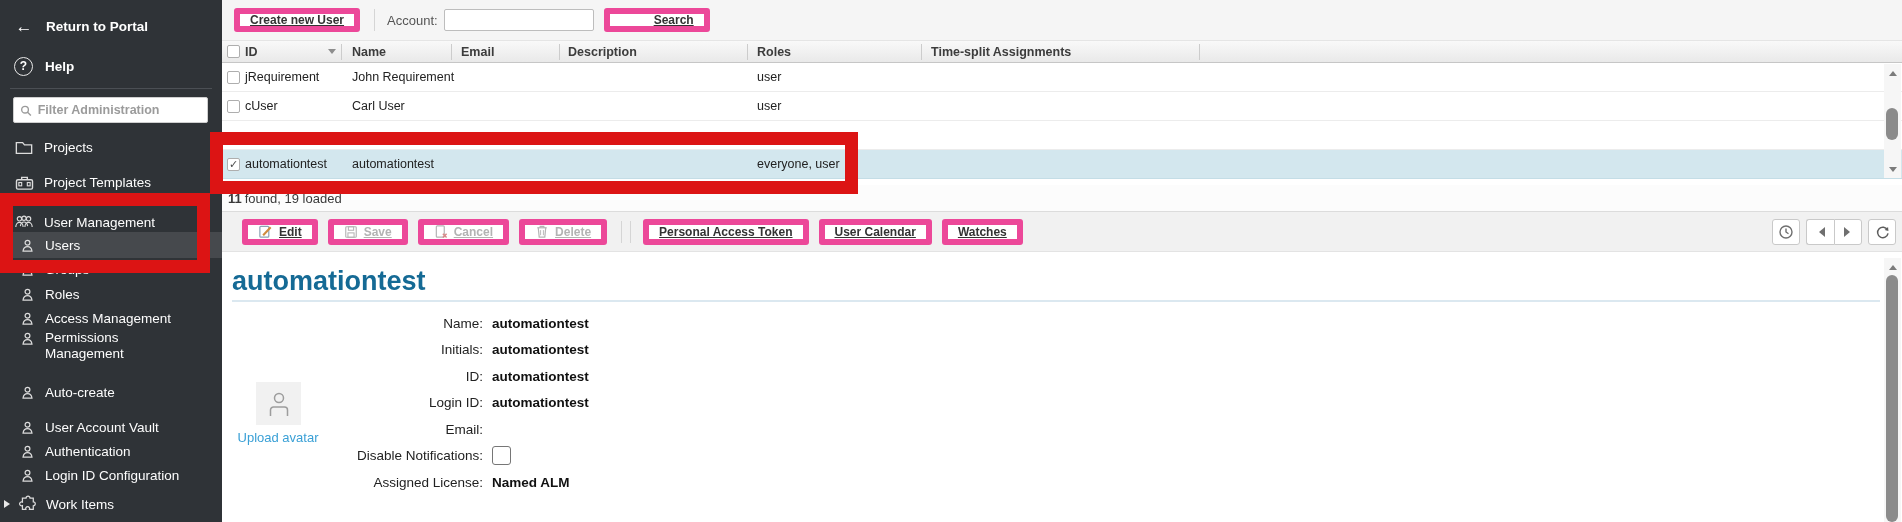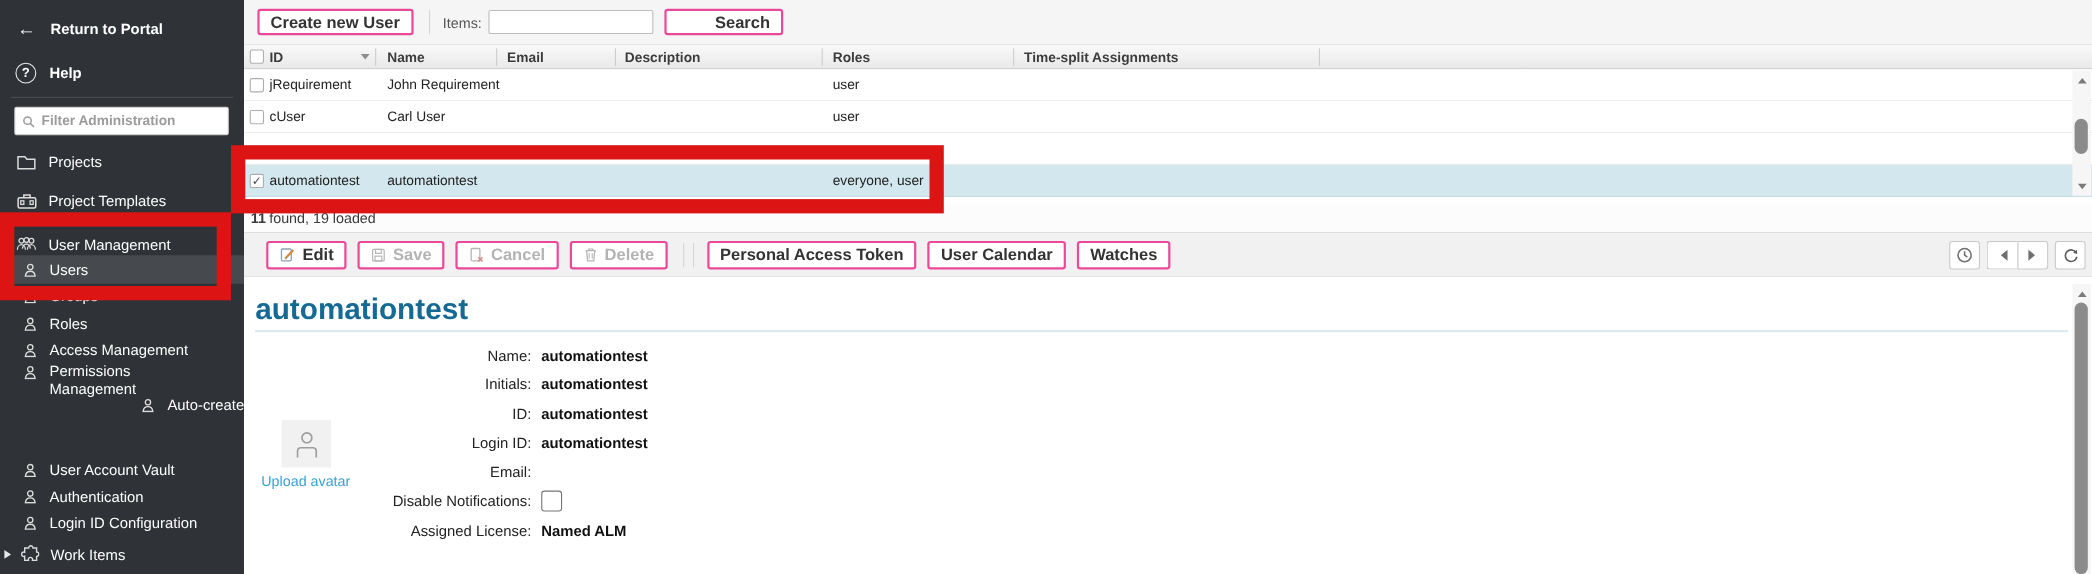--- a/index.html
+++ b/index.html
@@ -22,21 +22,21 @@
   .nav-item .ico { flex:0 0 auto; display:flex; align-items:center; justify-content:center; width:20px; }
   .nav-item.sub .ico { width:15px; }
   .nav-label { white-space:nowrap; }
   .nav-label.wrap { white-space:normal; width:150px; line-height:16px; }
   .expander { position:absolute; left:4px; top:50%; transform:translateY(-50%); width:0; height:0; border:4px solid transparent; border-left:6px solid #e8e8e8; }
 
   
   .main { position:absolute; left:222px; top:0; width:1680px; height:522px; background:#fff; }
 
   .topbar { position:absolute; left:0; top:0; width:100%; height:40px; background:#f5f5f5; display:flex; align-items:center; }
-  .btn { background:#fff; border:2px solid #ec4899; border-radius:3px; height:24px; padding:0 10px; font-size:15px; font-weight:bold; color:#333; display:inline-flex; align-items:center; gap:6px; cursor:pointer; font-family:"Liberation Sans",sans-serif; }
+  .btn { background:#fff; border:6px solid #ec4899; border-radius:3px; height:24px; padding:0 10px; font-size:12px; font-weight:bold; color:#333; display:inline-flex; align-items:center; gap:6px; cursor:pointer; font-family:"Liberation Sans",sans-serif;text-decoration:underline; }
   .topbar .btn.create { margin-left:12px; }
   .v-div { width:1px; height:22px; background:#d5d5d5; margin:0 12px 0 14px; }
   .search-label { font-size:13px; color:#555; margin-right:6px; }
   .search-input { width:150px; height:22px; border:1px solid #bdbdbd; border-radius:2px; background:#fff; font-size:13px; padding:0 5px; font-family:"Liberation Sans",sans-serif; }
   .topbar .btn.search { margin-left:10px;padding-left:44px; }
 
   
   .thead { position:absolute; left:0; top:40px; width:100%; height:23px; background:linear-gradient(#f9f9f9,#e9e9e9); border-top:1px solid #e5e5e5; border-bottom:1px solid #c6c6c6; font-size:12.5px; font-weight:bold; color:#3c3c3c; }
   .thead .hcell { position:absolute; top:0; height:100%; display:flex; align-items:center; }
   .hsep { position:absolute; top:3px; width:1px; height:16px; background:#cccccc; }
@@ -183,21 +183,21 @@
     </div>
     <div class="nav-item sub" style="top:326px;height:40px;align-items:flex-start;padding-top:4px;">
       <span class="ico" style="margin-top:2px;">
           <svg width="13" height="13" viewBox="0 0 14 14">
             <circle cx="7" cy="4" r="2.6" fill="none" stroke="#dcdcdc" stroke-width="1.3"></circle>
             <path d="M2.2 13c.4-3.2 2.3-4.8 4.8-4.8s4.4 1.6 4.8 4.8z" fill="none" stroke="#dcdcdc" stroke-width="1.3"></path>
           </svg>
         </span>
       <span class="nav-label wrap">Permissions Management</span>
     </div>
-    <div class="nav-item sub" style="top:356px;justify-content:flex-end;">
+    <div class="nav-item sub" style="top:380px;">
       <span class="ico">
           <svg width="13" height="13" viewBox="0 0 14 14">
             <circle cx="7" cy="4" r="2.6" fill="none" stroke="#dcdcdc" stroke-width="1.3"></circle>
             <path d="M2.2 13c.4-3.2 2.3-4.8 4.8-4.8s4.4 1.6 4.8 4.8z" fill="none" stroke="#dcdcdc" stroke-width="1.3"></path>
           </svg>
         </span>
       <span class="nav-label">Auto-create</span>
     </div>
     <div class="nav-item sub" style="top:415px;">
       <span class="ico">
@@ -235,21 +235,21 @@
         </span>
       <span class="nav-label">Work Items</span>
     </div>
   </div>
 
   <div class="main">
 
     <div class="topbar">
       <button class="btn create">Create new User</button>
       <span class="v-div"></span>
-      <span class="search-label">Items:</span>
+      <span class="search-label">Account:</span>
       <input class="search-input" type="text" value="" style="">
       <button class="btn search">Search</button>
     </div>
 
     <div class="thead">
       <span class="hcell" style="left:5px;">
           <span class="cbx"></span>
         </span>
       <span class="hcell" style="left:23px;">
           <span>ID</span>

